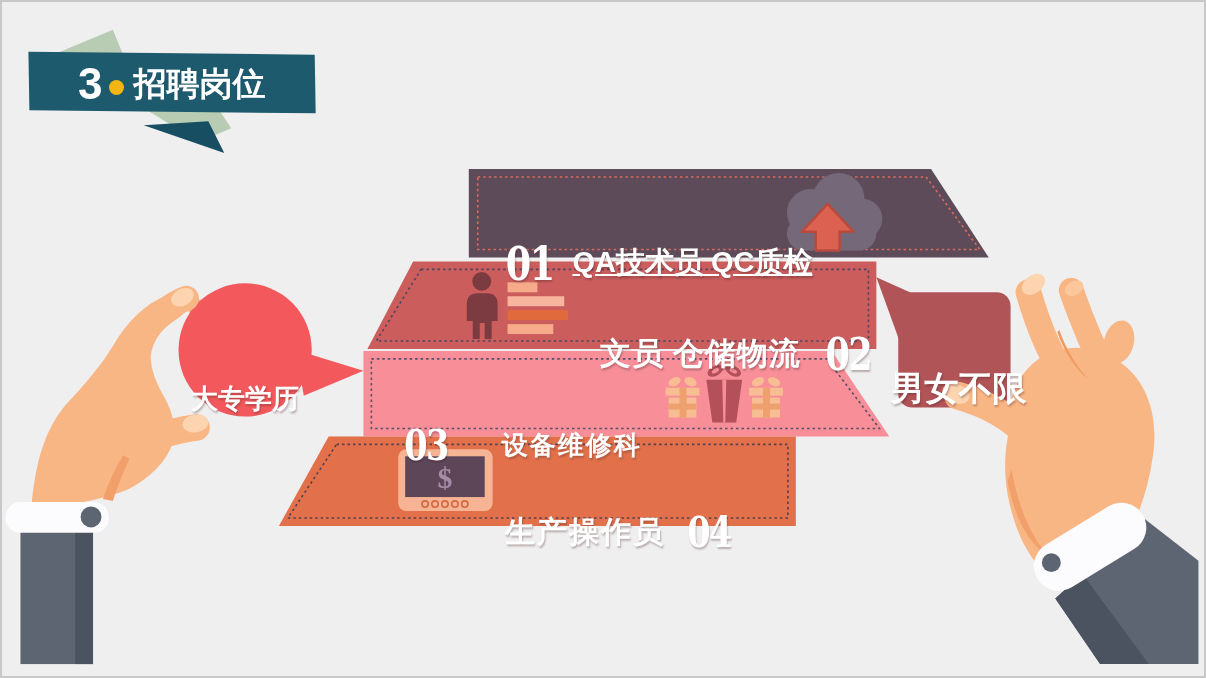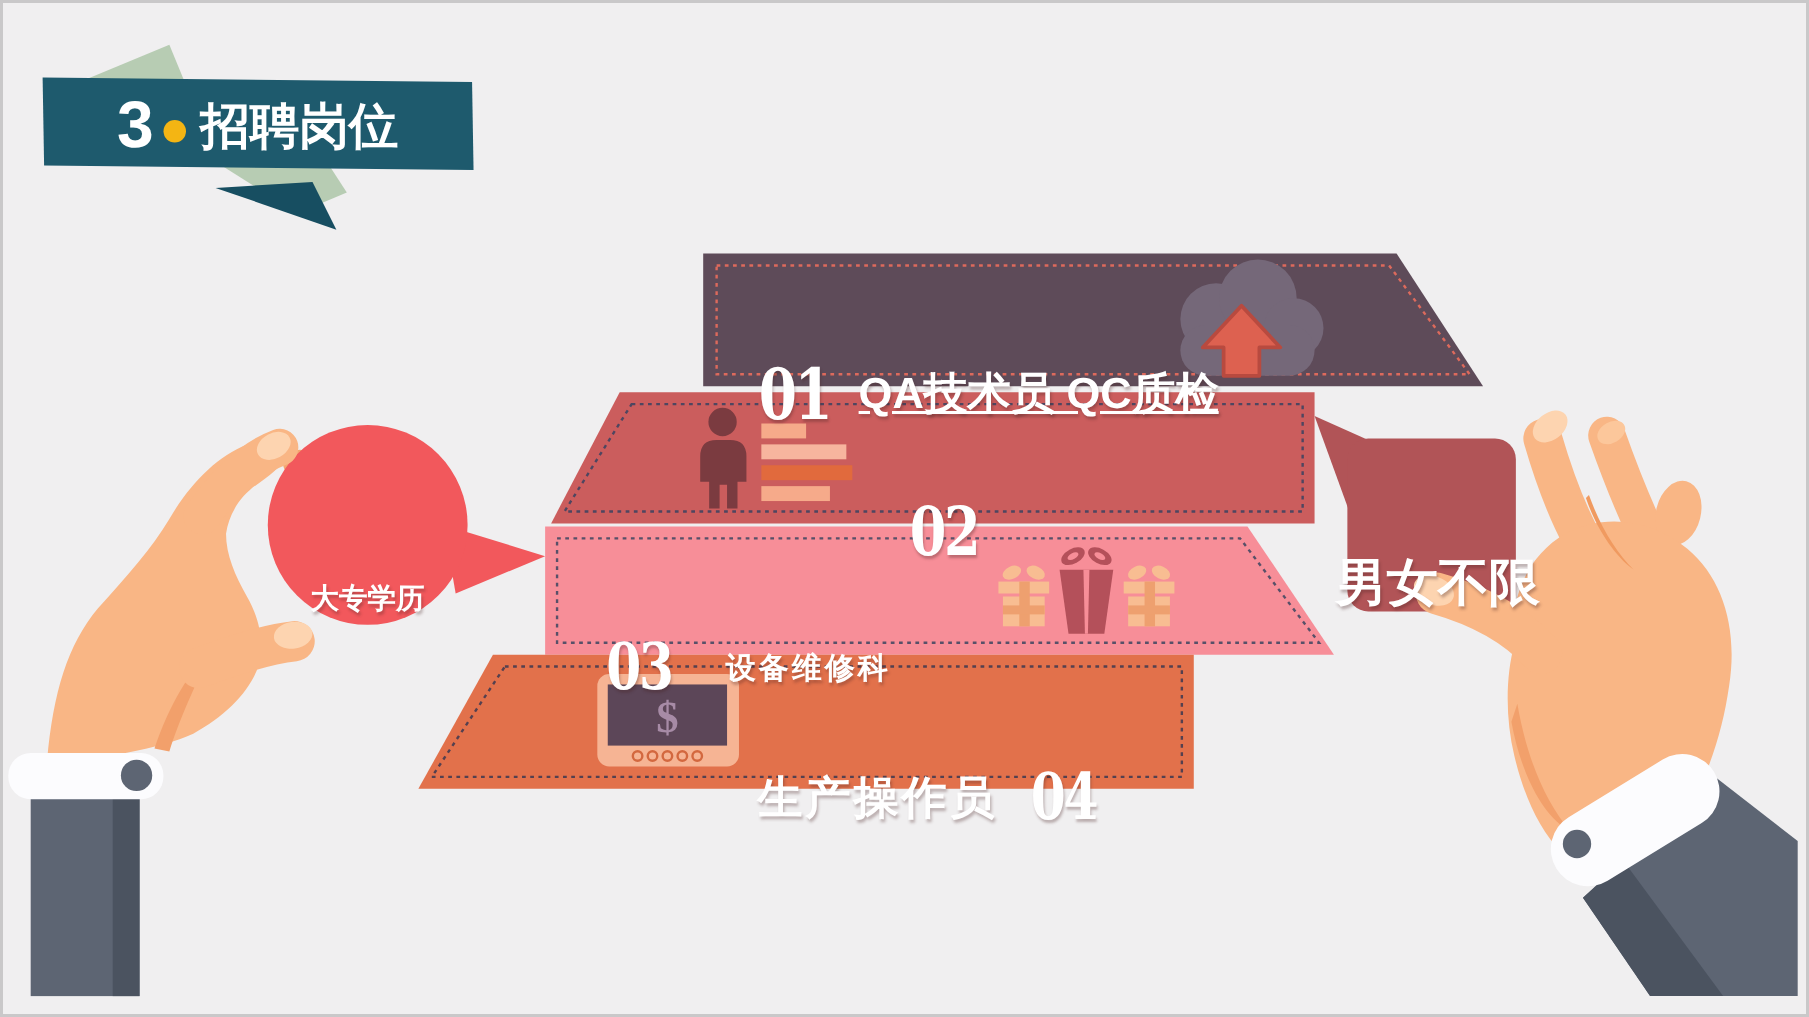--- a/index.html
+++ b/index.html
@@ -22,28 +22,28 @@
   .title-num{font-size:44px;font-weight:bold;font-family:"Liberation Sans",sans-serif;}
   .title-dot{width:15px;height:15px;border-radius:50%;background:#f4b513;margin:6px 9px 0 7px;}
   .title-label{font-size:33px;}
   
   .b1-line{left:497px;top:188px;height:52px;gap:12px;}
   .b1-num{font-size:47px;}
   .b1-label{font-size:29px;font-family:"Liberation Sans",sans-serif;font-weight:bold;text-decoration:underline;}
   .b2-line{left:598px;top:279px;height:52px;gap:18px;}
   .b2-label{font-size:31px;letter-spacing:1px;}
   .b2-num{font-size:45px;}
-  .b3-line{left:396px;top:370px;height:52px;gap:30px;}
+  .b3-line{left:396px;top:370px;height:52px;gap:48px;}
   .b3-num{font-size:43px;}
-  .b3-label{font-size:20px;letter-spacing:2px;}
+  .b3-label{font-size:26px;letter-spacing:2px;}
   .b4-line{left:503px;top:457px;height:52px;gap:16px;}
   .b4-label{font-size:30px;letter-spacing:2px;}
   .b4-num{font-size:43px;}
   
-  .bubble-left-txt{left:176px;top:336px;width:134px;height:28px;justify-content:center;font-size:19px;text-align:right;}
+  .bubble-left-txt{left:176px;top:336px;width:134px;height:28px;justify-content:center;font-size:27px;text-align:right;}
   .bubble-right-txt{left:900px;top:326px;width:113px;height:28px;justify-content:center;font-size:34px;}
 </style>
 </head>
 <body>
 
 <div class="frame">
 
   <svg class="art" viewBox="0 0 1206 678">
 
     <g>
@@ -189,20 +189,21 @@
     <span class="title-dot"></span>
     <span class="title-label cn">招聘岗位</span>
   </div>
 
   <div class="txt b1-line shadowed">
     <span class="num b1-num">01</span>
     <span class="b1-label">QA技术员 QC质检</span>
   </div>
 
   <div class="txt b2-line shadowed">
+    <span class="cn b2-label">文员 仓储物流</span>
     <span class="num b2-num">02</span>
   </div>
 
   <div class="txt b3-line shadowed">
     <span class="num b3-num">03</span>
     <span class="cn b3-label">设备维修科</span>
   </div>
 
   <div class="txt b4-line shadowed">
     <span class="cn b4-label">生产操作员</span>

